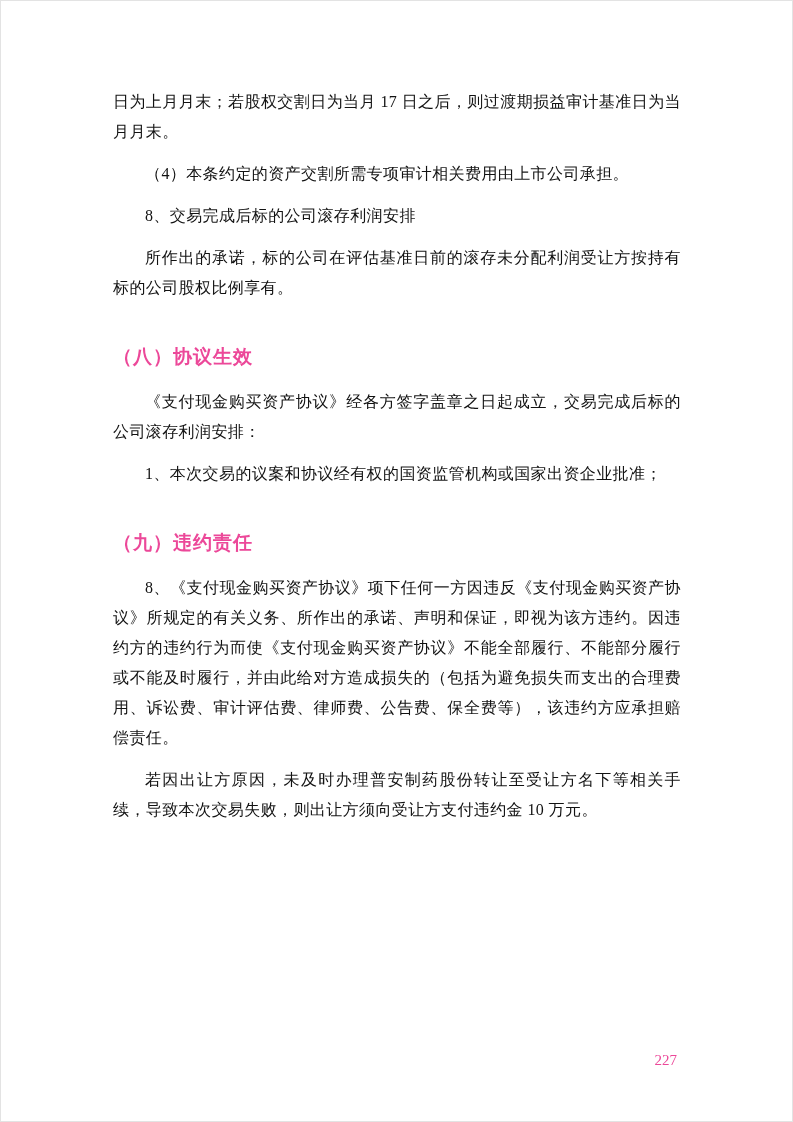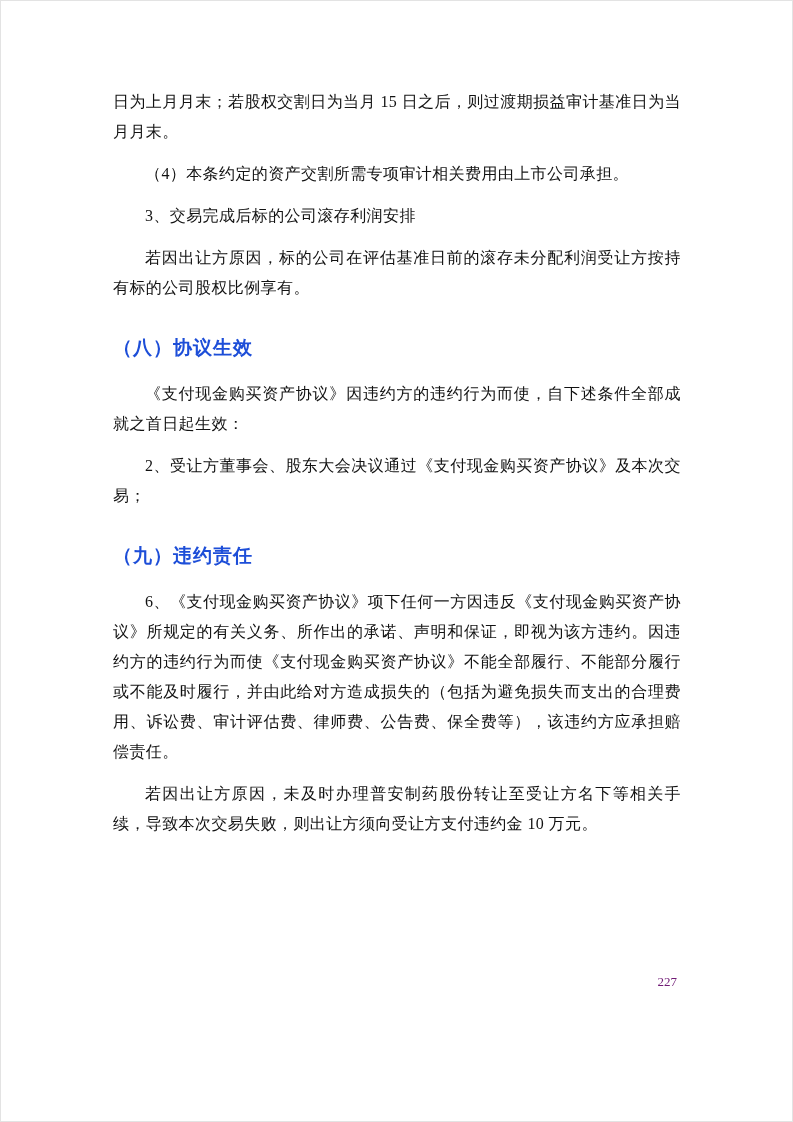--- a/index.html
+++ b/index.html
@@ -36,47 +36,47 @@
     letter-spacing: 0.4px;
     word-break: break-all;
   }
   .para:first-child {
     margin-top: 0;
   }
   .para.indent {
     text-indent: 2em;
   }
   .heading {
-    font-family: Liberation Mono, monospace;
+    font-family: Liberation Serif, serif;
     font-weight: bold;
     font-size: 19px;
     line-height: 36px;
-    margin: 28px 0 12px 0;
+    margin: 36px 0 12px 0;
     letter-spacing: 1px;
-    color: #1d4ed8;
+    color: #ec4899;
   }
   .page-number {
     position: absolute;
-    top: 972px;
+    top: 1050px;
     right: 115px;
-    font-size: 13px;
+    font-size: 15px;
     line-height: 18px;
-    color: #701a75;
+    color: #ec4899;
   }
 </style>
 </head>
 <body>
 
 <div class="page">
   <main class="doc" id="doc-body">
-      <p class="para">日为上月月末；若股权交割日为当月 15 日之后，则过渡期损益审计基准日为当月月末。</p>
+      <p class="para">日为上月月末；若股权交割日为当月 17 日之后，则过渡期损益审计基准日为当月月末。</p>
       <p class="para indent">（4）本条约定的资产交割所需专项审计相关费用由上市公司承担。</p>
-      <p class="para indent">3、交易完成后标的公司滚存利润安排</p>
-      <p class="para indent">若因出让方原因，标的公司在评估基准日前的滚存未分配利润受让方按持有标的公司股权比例享有。</p>
+      <p class="para indent">8、交易完成后标的公司滚存利润安排</p>
+      <p class="para indent">所作出的承诺，标的公司在评估基准日前的滚存未分配利润受让方按持有标的公司股权比例享有。</p>
       <h2 class="heading">（八）协议生效</h2>
-      <p class="para indent">《支付现金购买资产协议》因违约方的违约行为而使，自下述条件全部成就之首日起生效：</p>
-      <p class="para indent">2、受让方董事会、股东大会决议通过《支付现金购买资产协议》及本次交易；</p>
+      <p class="para indent">《支付现金购买资产协议》经各方签字盖章之日起成立，交易完成后标的公司滚存利润安排：</p>
+      <p class="para indent">1、本次交易的议案和协议经有权的国资监管机构或国家出资企业批准；</p>
       <h2 class="heading">（九）违约责任</h2>
-      <p class="para indent">6、《支付现金购买资产协议》项下任何一方因违反《支付现金购买资产协议》所规定的有关义务、所作出的承诺、声明和保证，即视为该方违约。因违约方的违约行为而使《支付现金购买资产协议》不能全部履行、不能部分履行或不能及时履行，并由此给对方造成损失的（包括为避免损失而支出的合理费用、诉讼费、审计评估费、律师费、公告费、保全费等），该违约方应承担赔偿责任。</p>
+      <p class="para indent">8、《支付现金购买资产协议》项下任何一方因违反《支付现金购买资产协议》所规定的有关义务、所作出的承诺、声明和保证，即视为该方违约。因违约方的违约行为而使《支付现金购买资产协议》不能全部履行、不能部分履行或不能及时履行，并由此给对方造成损失的（包括为避免损失而支出的合理费用、诉讼费、审计评估费、律师费、公告费、保全费等），该违约方应承担赔偿责任。</p>
       <p class="para indent">若因出让方原因，未及时办理普安制药股份转让至受让方名下等相关手续，导致本次交易失败，则出让方须向受让方支付违约金 10 万元。</p>
     </main>
   <div class="page-number">227</div>
 </div>
 
 </body></html>

